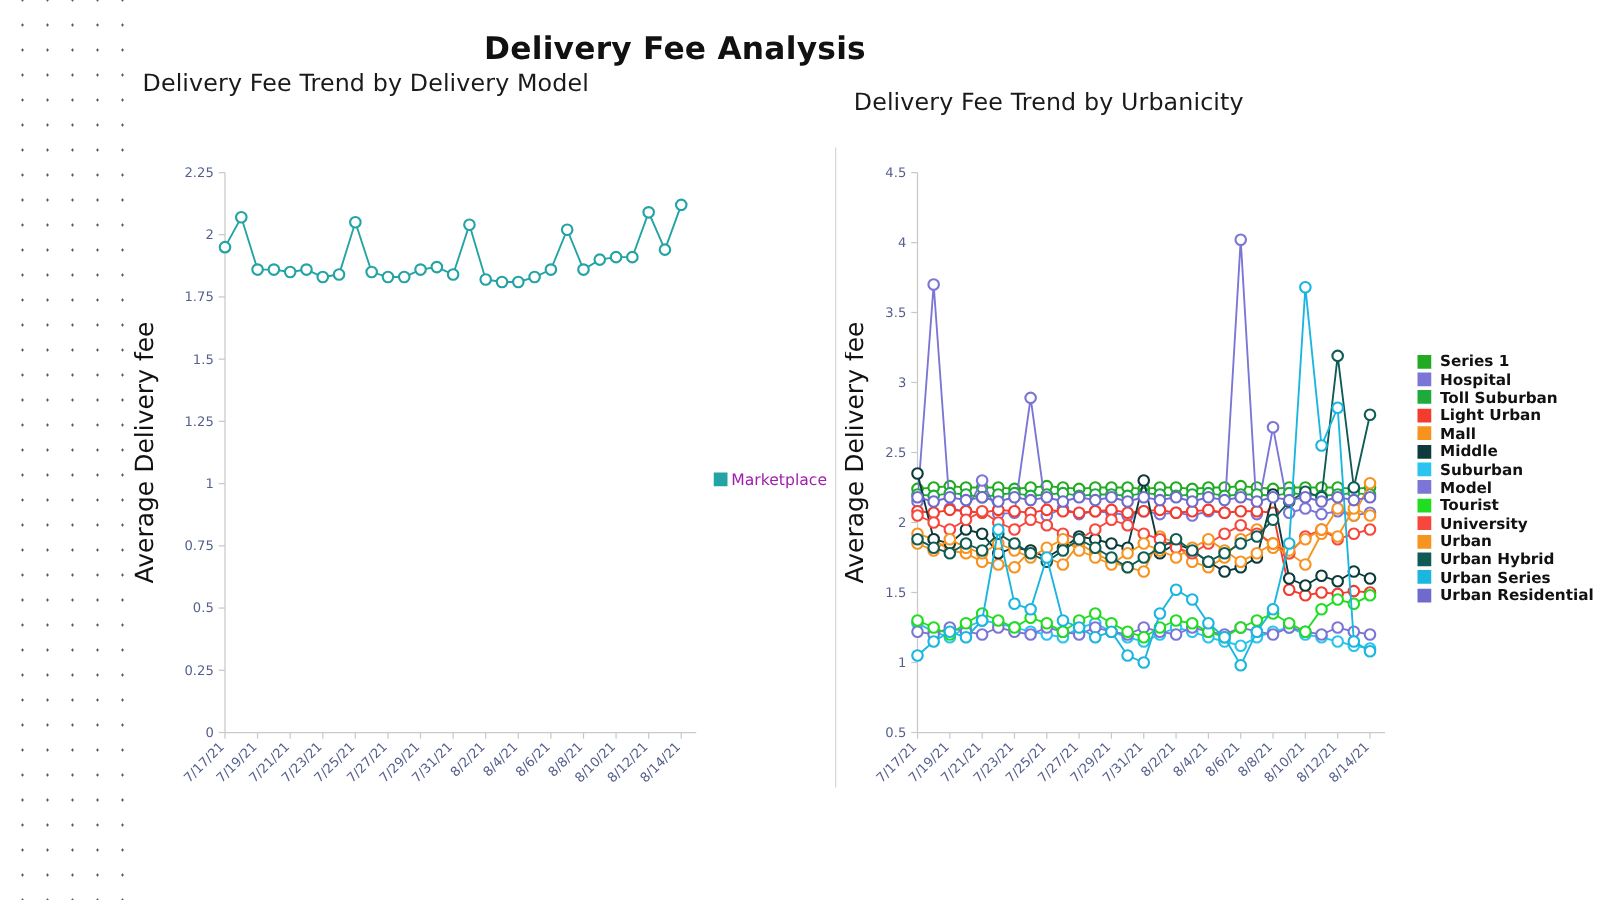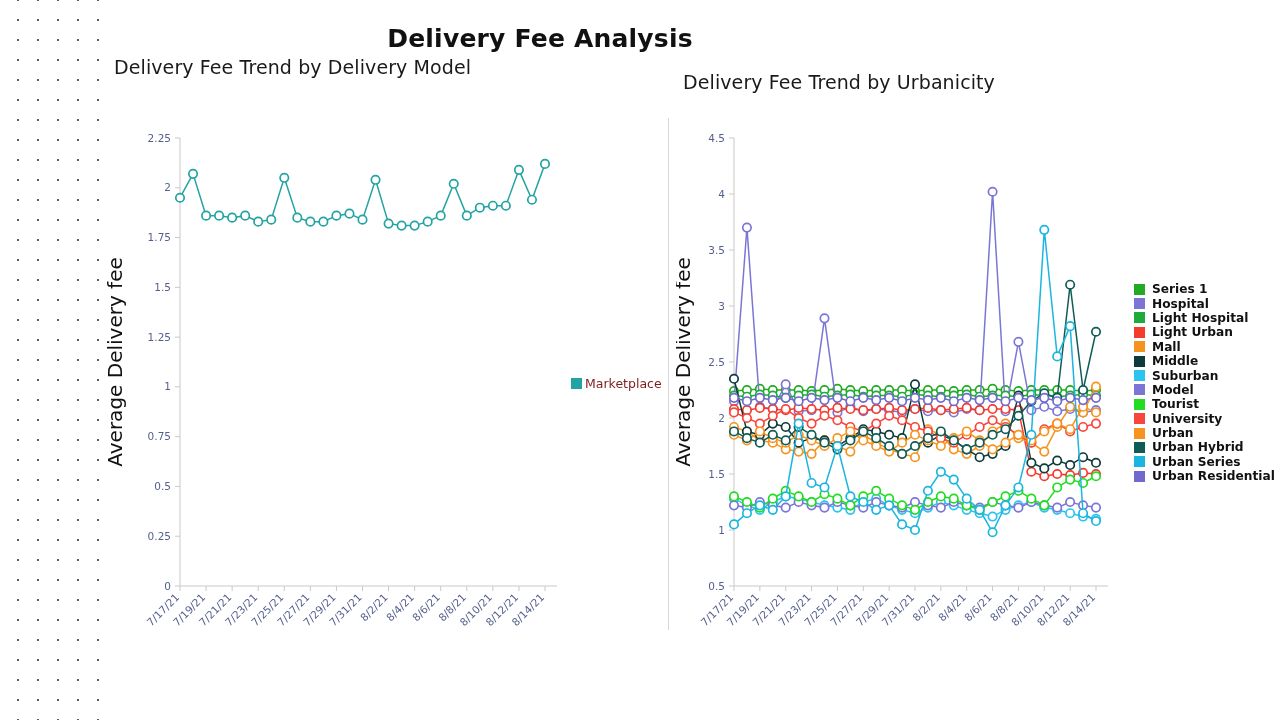--- a/index.html
+++ b/index.html
@@ -33,21 +33,21 @@
   .tick-line{stroke:#c9c9c9;stroke-width:1;}
   .tick-label{font-size:10.5px;fill:#555f8d;font-family:"DejaVu Sans",sans-serif;}
   .xtick-label{font-size:10.5px;fill:#555f8d;font-family:"DejaVu Sans",sans-serif;}
   .axis-title{font-size:20px;fill:#111111;font-family:"DejaVu Sans",sans-serif;}
   .series-line{fill:none;stroke-width:1.5;}
   .series-marker{fill:#ffffff;stroke-width:1.7;}
   #left-legend{
     position:absolute;left:571px;top:376px;display:flex;align-items:center;gap:3px;
   }
   #left-legend .sw{width:11px;height:11px;display:block;}
-  #left-legend .lb{font-size:12.5px;color:#7f1d1d;font-family:"DejaVu Sans",sans-serif;}
+  #left-legend .lb{font-size:12.5px;color:#a21caf;font-family:"DejaVu Sans",sans-serif;}
   #right-legend{
     position:absolute;left:1134px;top:282px;display:flex;flex-direction:column;
     gap:0px;
   }
   .legend-row{display:flex;align-items:center;gap:7px;height:14.4px;}
   .legend-row .sw{width:11px;height:11px;display:block;flex:none;}
   .legend-row .lb{
     font-size:12.2px;color:#111111;white-space:nowrap;
     font-family:"DejaVu Sans",sans-serif;font-weight:bold;
   }
@@ -662,21 +662,21 @@
     <div class="legend-row">
       <span class="sw" style="background: rgb(34, 170, 34);"></span>
       <span class="lb">Series 1</span>
     </div>
     <div class="legend-row">
       <span class="sw" style="background: rgb(123, 118, 214);"></span>
       <span class="lb">Hospital</span>
     </div>
     <div class="legend-row">
       <span class="sw" style="background: rgb(31, 170, 60);"></span>
-      <span class="lb">Light Hospital</span>
+      <span class="lb">Toll Suburban</span>
     </div>
     <div class="legend-row">
       <span class="sw" style="background: rgb(243, 59, 46);"></span>
       <span class="lb">Light Urban</span>
     </div>
     <div class="legend-row">
       <span class="sw" style="background: rgb(246, 147, 30);"></span>
       <span class="lb">Mall</span>
     </div>
     <div class="legend-row">

